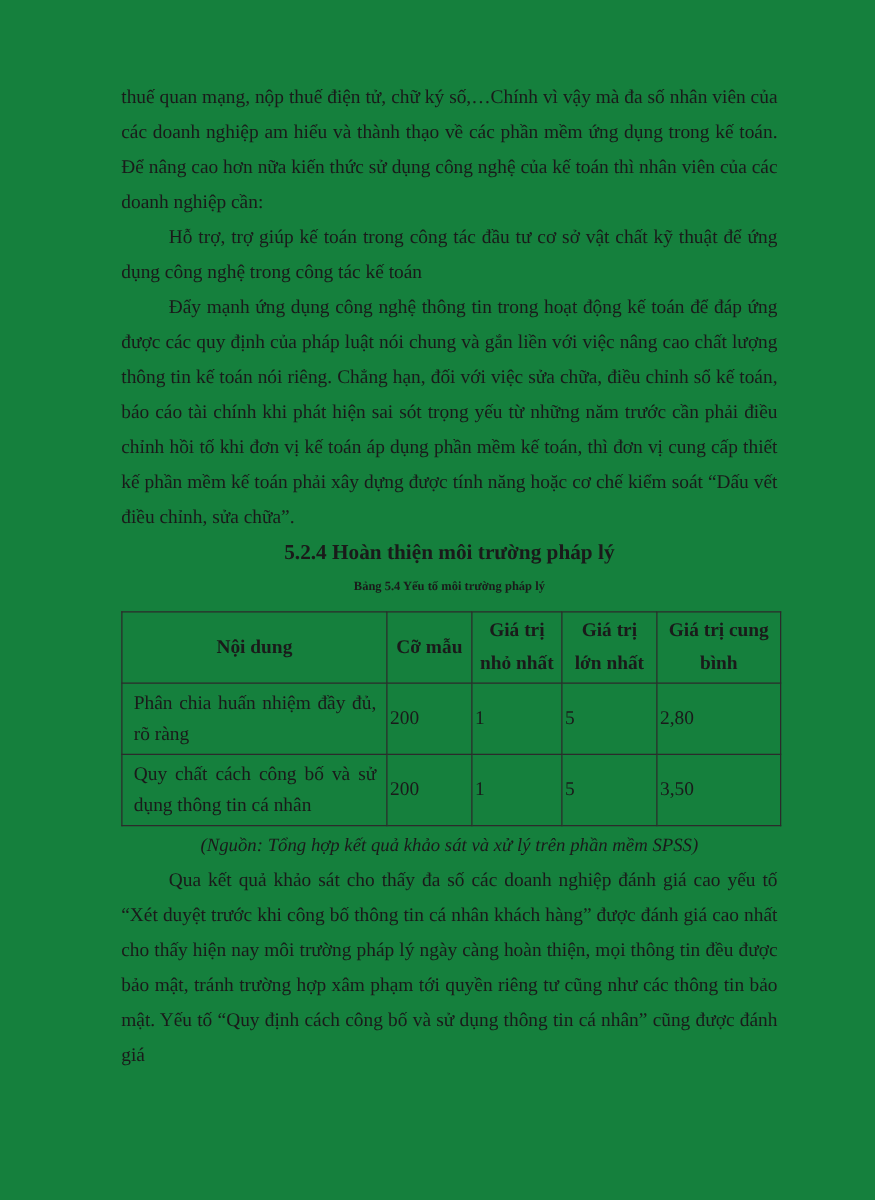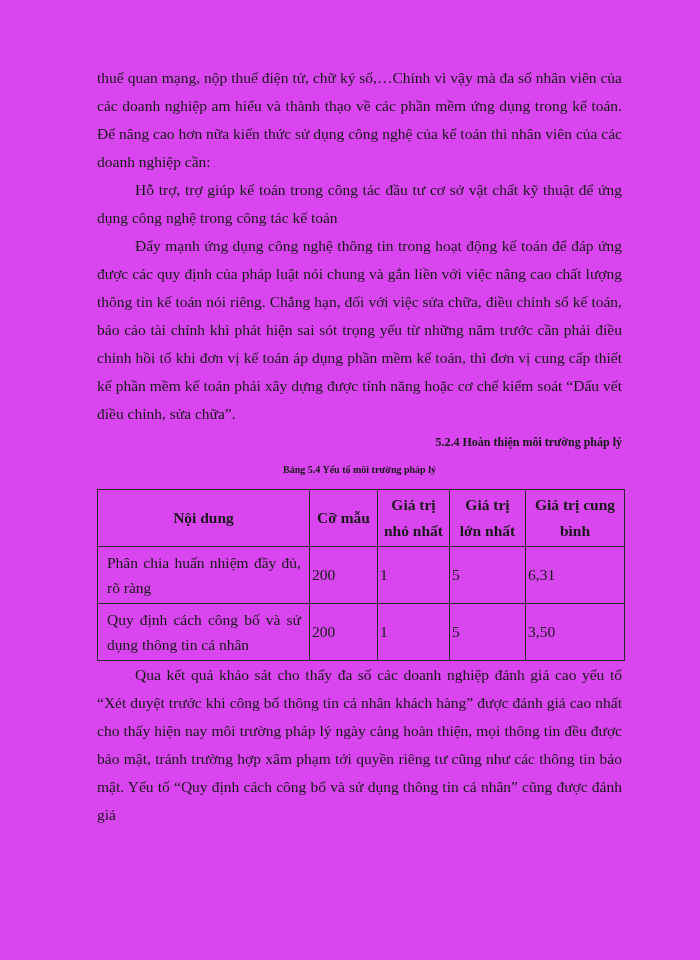--- a/index.html
+++ b/index.html
@@ -12,38 +12,38 @@
     height: 960px;
     overflow: hidden;
     font-family: "Liberation Serif", "DejaVu Serif", serif;
     color: #1a1a1a;
   }
   .page {
     box-sizing: border-box;
     width: 700px;
     height: 960px;
     padding: 64px 78px 40px 97px;
-    background: #d946ef;
+    background: #15803d;
   }
   .para {
     margin: 0;
     font-size: 15.5px;
     line-height: 28px;
     text-align: justify;
     text-justify: inter-word;
   }
   .para.indent {
     text-indent: 38px;
   }
   .heading {
     margin: 0;
-    font-size: 12px;
+    font-size: 17px;
     line-height: 28px;
     font-weight: bold;
-    text-align: right;
+    text-align: center;
   }
   .table-caption {
     margin: 0;
     font-size: 10px;
     line-height: 28px;
     font-weight: bold;
     text-align: center;
   }
   table.stats {
     border-collapse: collapse;
@@ -115,28 +115,29 @@
         <th>Giá trị lớn nhất</th>
         <th>Giá trị cung bình</th>
       </tr>
     </thead>
     <tbody>
       <tr>
         <td class="content-cell">Phân chia huấn nhiệm đầy đủ, rõ ràng</td>
         <td class="num-cell">200</td>
         <td class="num-cell">1</td>
         <td class="num-cell">5</td>
-        <td class="num-cell">6,31</td>
+        <td class="num-cell">2,80</td>
       </tr>
       <tr>
-        <td class="content-cell">Quy định cách công bố và sử dụng thông tin cá nhân</td>
+        <td class="content-cell">Quy chất cách công bố và sử dụng thông tin cá nhân</td>
         <td class="num-cell">200</td>
         <td class="num-cell">1</td>
         <td class="num-cell">5</td>
         <td class="num-cell">3,50</td>
       </tr>
     </tbody>
   </table>
 
+  <p class="source-note">(Nguồn: Tổng hợp kết quả khảo sát và xử lý trên phần mềm SPSS)</p>
 
   <p class="para indent">Qua kết quả khảo sát cho thấy đa số các doanh nghiệp đánh giá cao yếu tố “Xét duyệt trước khi công bố thông tin cá nhân khách hàng” được đánh giá cao nhất cho thấy hiện nay môi trường pháp lý ngày càng hoàn thiện, mọi thông tin đều được bảo mật, tránh trường hợp xâm phạm tới quyền riêng tư cũng như các thông tin bảo mật. Yếu tố “Quy định cách công bố và sử dụng thông tin cá nhân”  cũng được đánh giá</p>
 
 </div>
 
 </body></html>

